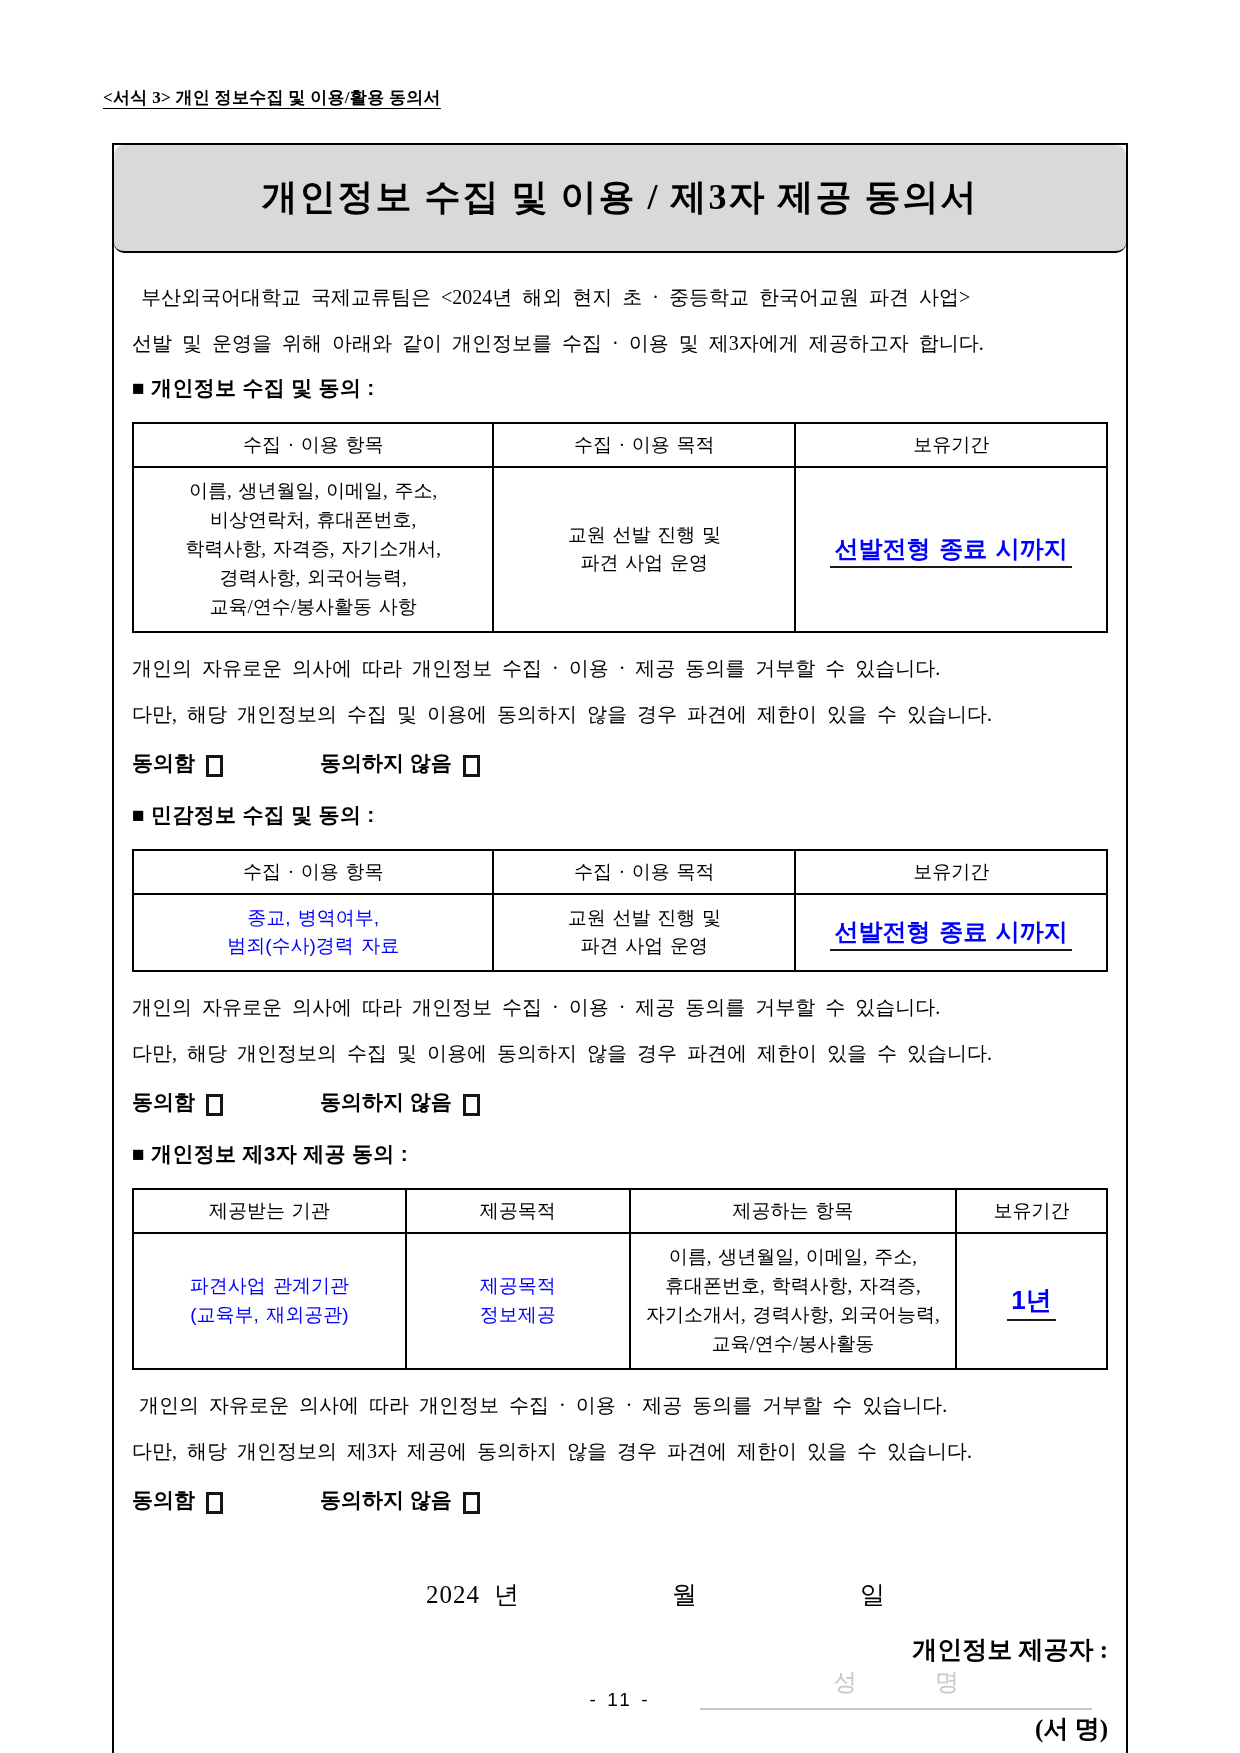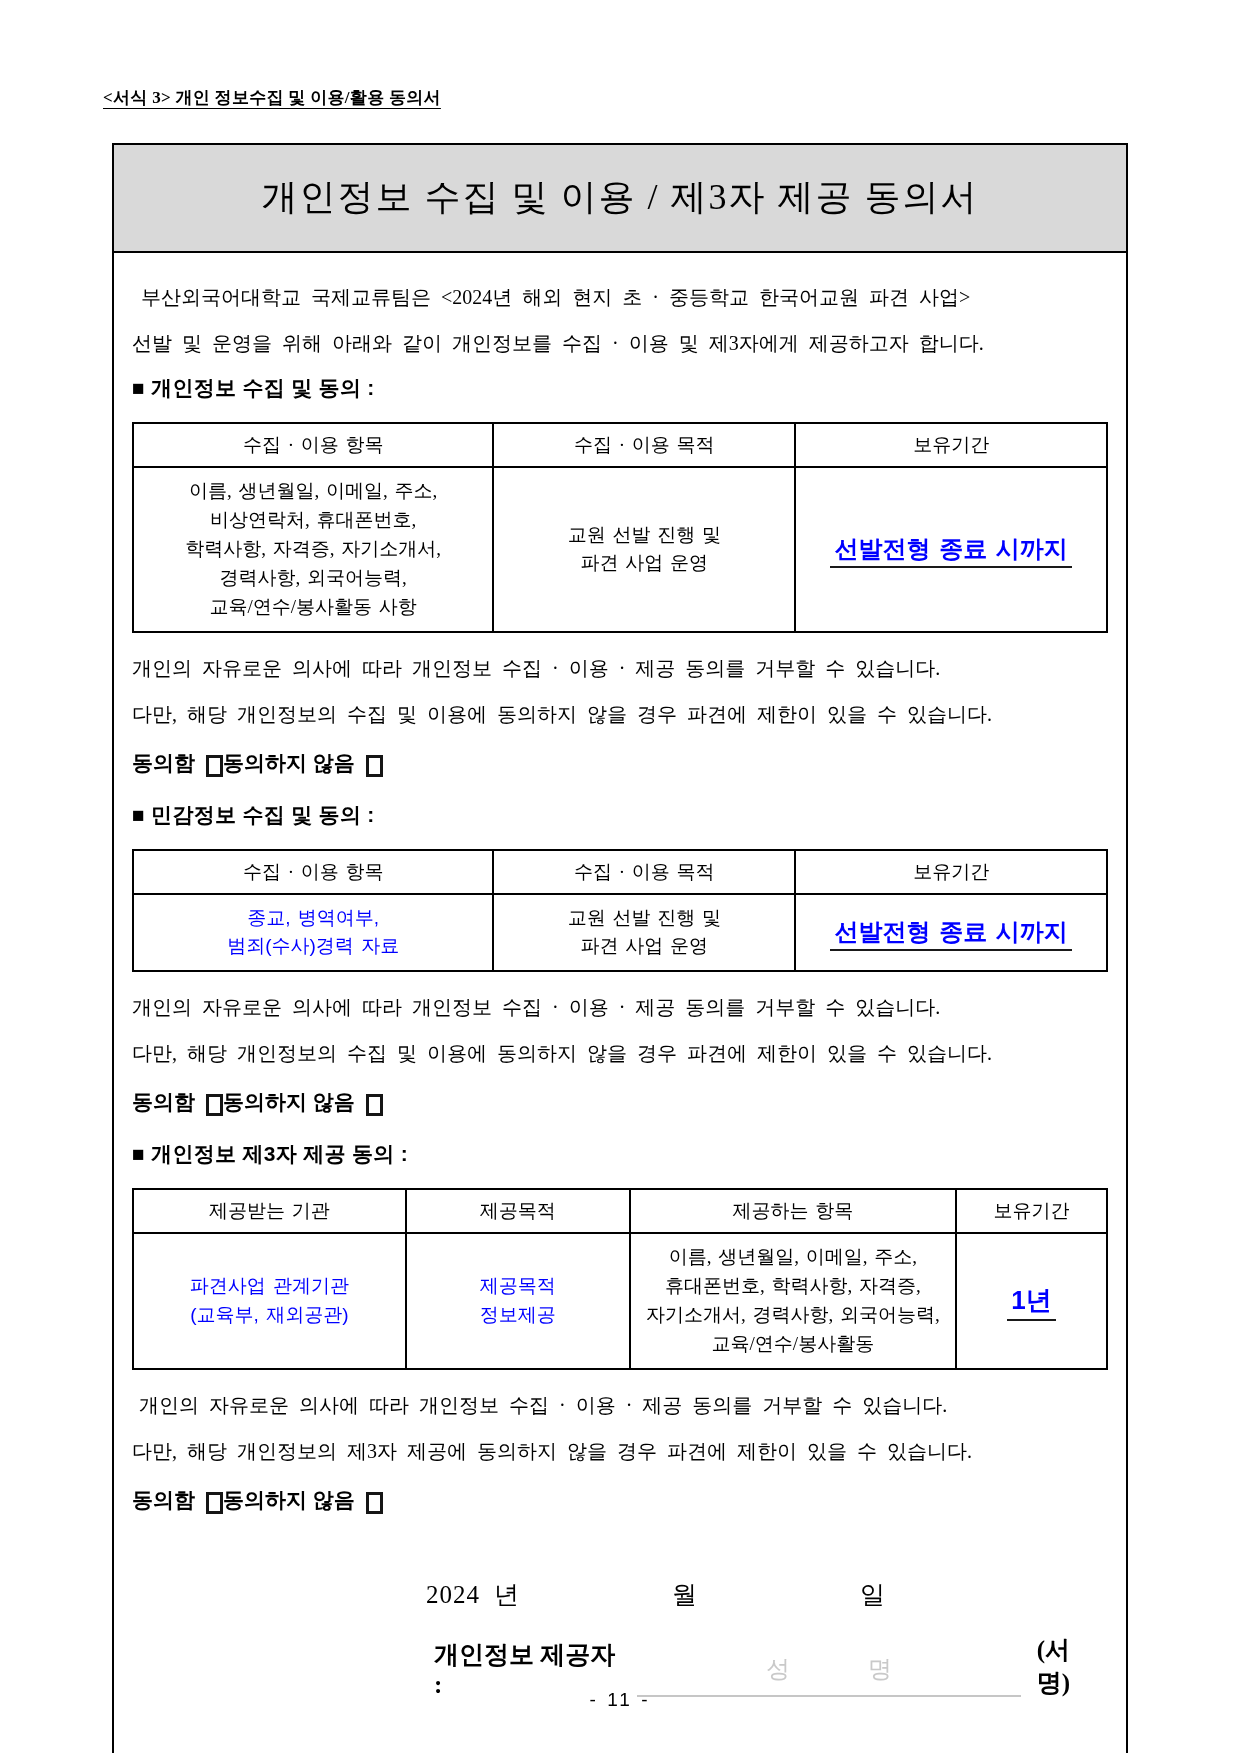--- a/index.html
+++ b/index.html
@@ -21,23 +21,24 @@
     text-decoration: underline;
     text-underline-offset: 5px;
     margin: 0 0 34px -9px;
     letter-spacing: 0.3px;
   }
   .doc-box { border: 2px solid #000; }
   .doc-title {
     background: #d9d9d9;
     border-bottom: 2px solid #000;
     text-align: center;
-    font-size: 36px; font-weight: 400;
+    font-size: 36px; font-weight: 700;
     letter-spacing: 2px;
     padding: 28px 0 29px 0;
+    border-radius: 10px;
   }
   .doc-body { padding: 20px 18px 72px 18px; }
 
   .intro {
     font-size: 20px; line-height: 2.28;
     white-space: pre-line;
     word-spacing: 5px;
     text-indent: 9px;
     margin: 2px 0 6px 0;
   }
@@ -99,36 +100,37 @@
     font-weight: 700; font-size: 21px;
     display: flex; align-items: flex-end;
     margin: 12px 0 2px 0;
   }
   .checkbox {
     width: 17px; height: 22px;
     border: 3px solid #151515;
     display: inline-block;
     margin-left: 11px;
   }
-  .agree-gap { }
+  .agree-gap { margin-left: 97px; }
 
   .date-row {
     display: flex; align-items: baseline;
     font-size: 25px;
     margin: 64px 0 0 294px;
     letter-spacing: 1px;
   }
   .date-unit-year { margin-left: 14px; }
   .date-unit-month { margin-left: 152px; }
   .date-unit-day { margin-left: 162px; }
 
   .sig-row {
     display: flex; align-items: flex-end;
     font-size: 25px; font-weight: 700;
     margin: 22px 0 0 302px;
+    flex-direction: column;
   }
   .sig-line {
     display: inline-block;
     width: 392px;
     border-bottom: 2px solid #c6c6c6;
     color: #c9c9c9;
     font-weight: 400; font-size: 24px;
     text-align: center;
     white-space: pre;
     margin: 0 16px 2px 12px;

